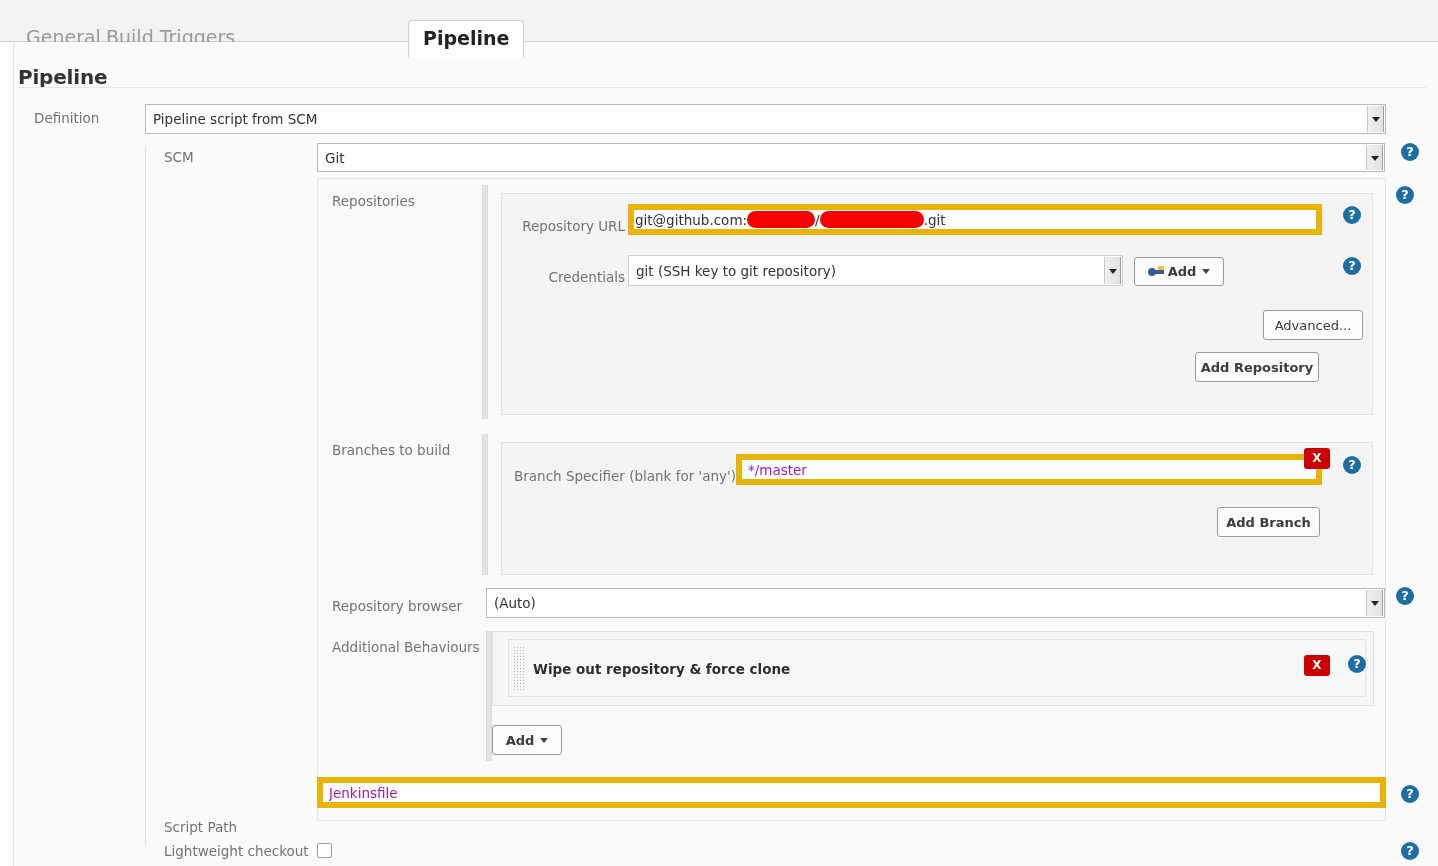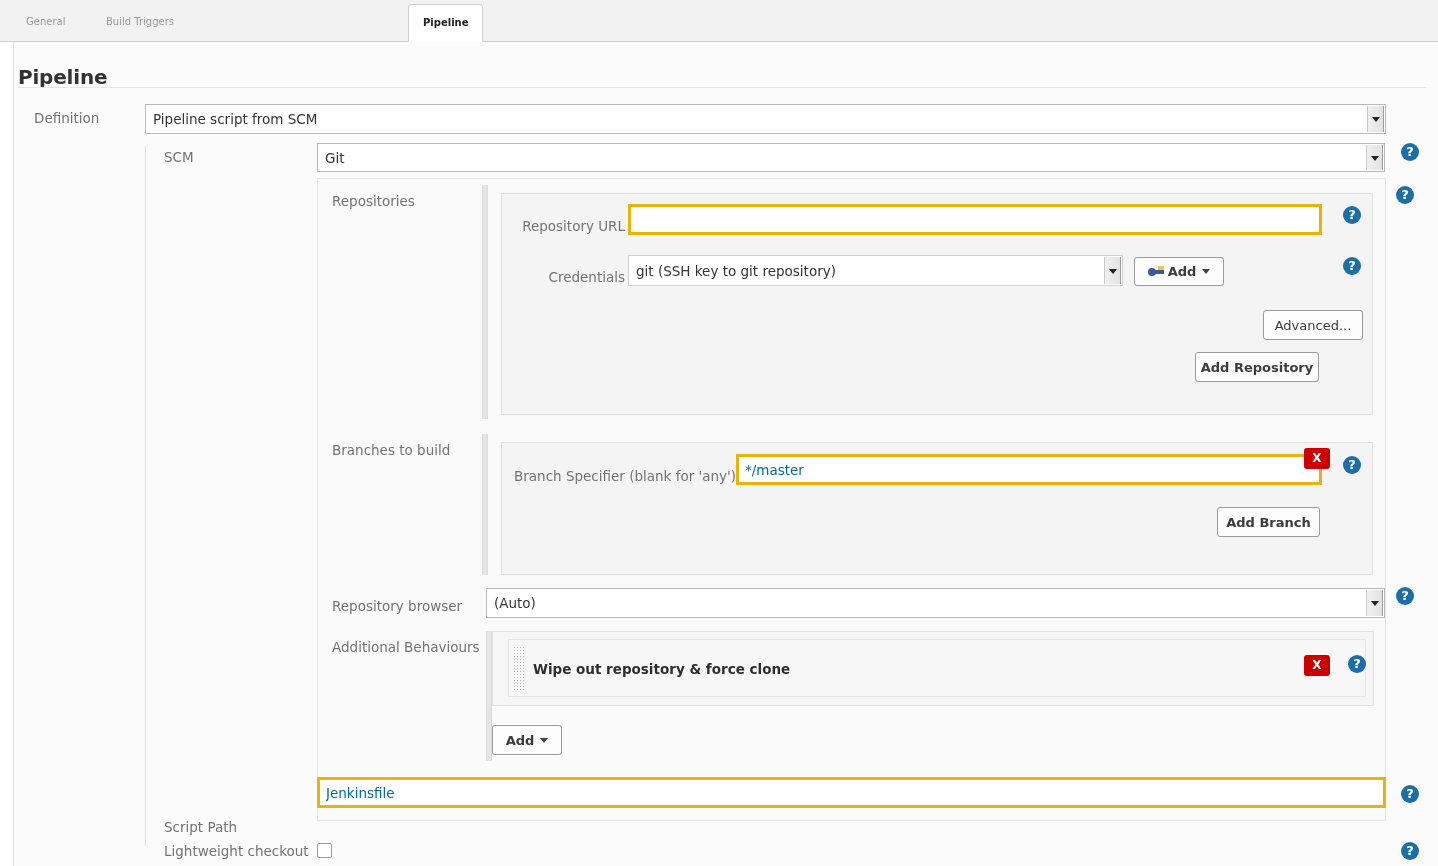--- a/index.html
+++ b/index.html
@@ -17,25 +17,25 @@
 
   
   .tabbar {
     position: absolute; left: 0; top: 0;
     width: 1438px; height: 42px;
     background: #f2f2f2;
     border-bottom: 1px solid #cfcfcf;
     box-sizing: border-box;
   }
   .tab {
-    position: absolute; top: 4px;
+    position: absolute; top: 20px;
     height: 38px;
     line-height: 35px;
     padding: 0 14px;
-    font-size: 10px;
+    font-size: 19px;
     color: #9a9a9a;
     box-sizing: border-box;
     white-space: nowrap;
     cursor: pointer;
     text-align: center;
   }
   .tab.active {
     color: #222222;
     font-weight: bold;
     background: #ffffff;
@@ -70,24 +70,24 @@
     font-size: 13.5px;
     color: #737373;
     white-space: nowrap;
   }
   .lbl.right { text-align: right; }
 
   input[type=text].txt {
     position: absolute;
     box-sizing: border-box;
     background: #ffffff;
-    border: 3px solid #eab308;
+    border: 6px solid #eab308;
     font-family: "DejaVu Sans", "Liberation Sans", sans-serif;
     font-size: 13.5px;
-    color: #0369a1;
+    color: #a21caf;
     padding: 0 6px;
     outline: none;
   }
 
   .sel {
     position: absolute;
     box-sizing: border-box;
     background: #ffffff;
     border: 1px solid #b9b9b9;
     font-size: 13.5px;
@@ -267,20 +267,27 @@
   <div class="panel" style="left:303px; top:136px; width:1069px; height:643px;"></div>
   <div class="help" style="left:1382px; top:144px;">?</div>
 
   <div class="lbl" style="left:318px; top:151px;">Repositories</div>
   <div class="vdiv" style="left:468px; top:143px; height:234px;"></div>
   <div class="panel-inner" style="left:487px; top:151px; width:872px; height:222px;"></div>
 
   <div class="lbl right" style="left:486px; top:176px; width:125px;">Repository URL</div>
   <input type="text" class="txt" style="left: 614px; top: 162px; width: 694px; height: 31px;" value="">
 
+  <div style="position:absolute; left:621px; top:162px; width:690px; height:31px; display:flex; align-items:center; pointer-events:none; font-size:13.5px; color:#333;">
+    <span>git@github.com:</span>
+    <span style="display:inline-block; width:68px; height:17px; background:#fb0000; border-radius:9px;"></span>
+    <span>/</span>
+    <span style="display:inline-block; width:104px; height:17px; background:#fb0000; border-radius:9px;"></span>
+    <span>.git</span>
+  </div>
   <div class="help" style="left:1329px; top:164px;">?</div>
 
   <div class="lbl right" style="left:486px; top:227px; width:125px;">Credentials</div>
   <div class="sel" style="left:614px; top:213px; width:495px; height:31px; border:1px solid #cfcfcf;">
     <span class="selval">git (SSH key to git repository)</span>
     <span class="arrowbox"></span>
   </div>
   <div class="btn" style="left:1120px; top:215px; width:90px; height:29px;">
     <span class="keyicon">
       <span class="kcirc"></span>

